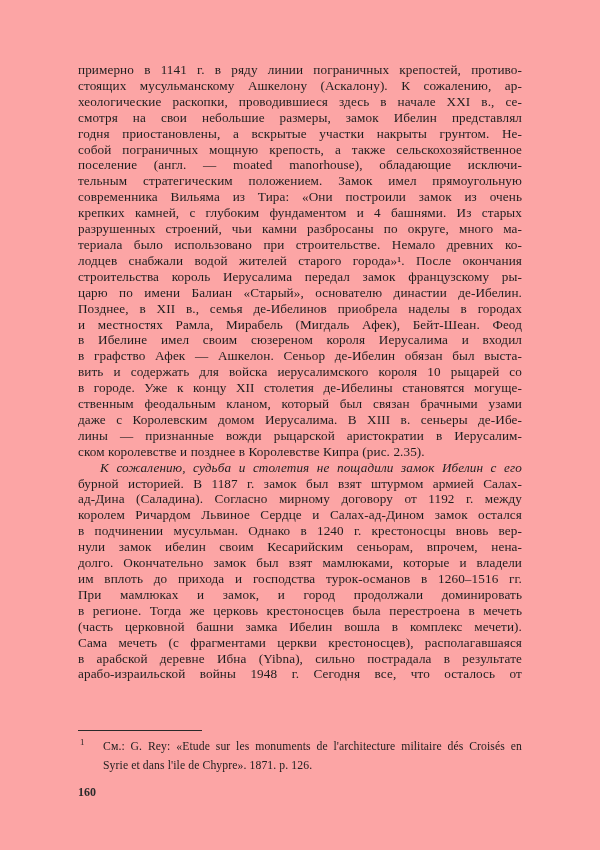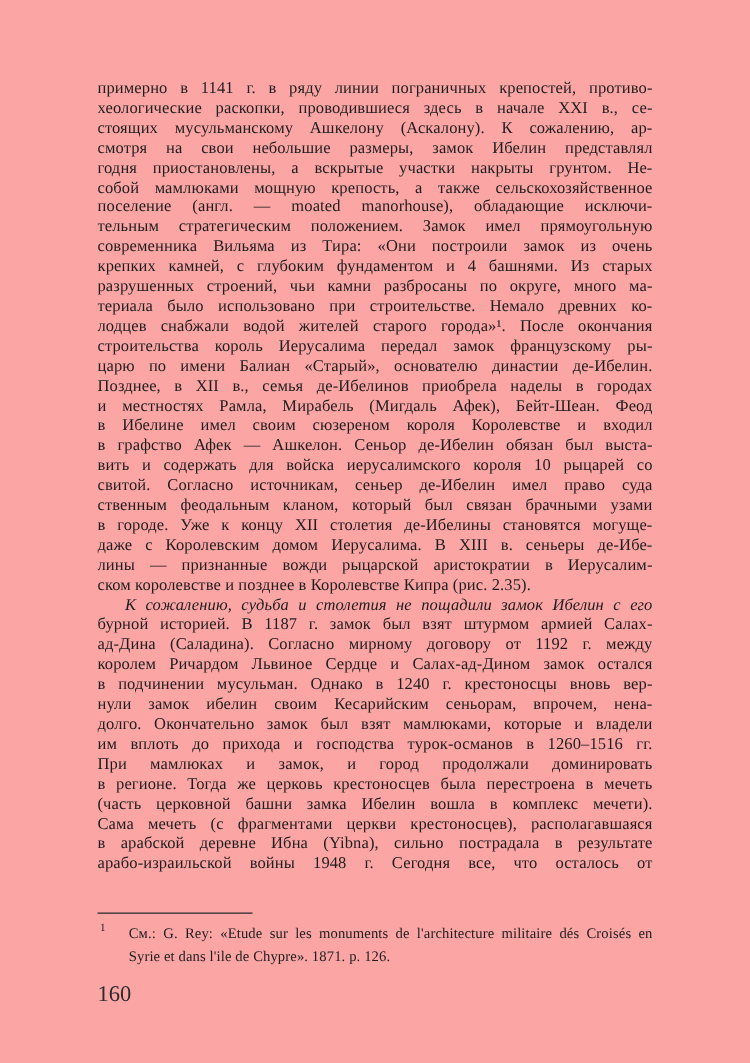--- a/index.html
+++ b/index.html
@@ -65,53 +65,53 @@
     letter-spacing: 0.1px;
     text-align: justify;
     text-align-last: justify;
   }
   .fn-line.para-end { text-align-last: left; }
 
   .page-number {
     position: absolute;
     left: 78px;
     top: 785px;
-    font-size: 18px;
+    font-size: 12px;
     color: #2b2b2b;
+    font-weight: bold;
   }
 </style>
 </head>
 <body>
 
 <div class="page">
 
   <div class="text-block">
       <div class="line">примерно в 1141 г. в ряду линии пограничных крепостей, противо-</div>
+      <div class="line">стоящих мусульманскому Ашкелону (Аскалону). К сожалению, ар-</div>
       <div class="line">хеологические раскопки, проводившиеся здесь в начале XXI в., се-</div>
-      <div class="line">стоящих мусульманскому Ашкелону (Аскалону). К сожалению, ар-</div>
       <div class="line">смотря на свои небольшие размеры, замок Ибелин представлял</div>
       <div class="line">годня приостановлены, а вскрытые участки накрыты грунтом. Не-</div>
-      <div class="line">собой мамлюками мощную крепость, а также сельскохозяйственное</div>
+      <div class="line">собой пограничных мощную крепость, а также сельскохозяйственное</div>
       <div class="line">поселение (англ. — moated manorhouse), обладающие исключи-</div>
       <div class="line">тельным стратегическим положением. Замок имел прямоугольную</div>
       <div class="line">современника Вильяма из Тира: «Они построили замок из очень</div>
       <div class="line">крепких камней, с глубоким фундаментом и 4 башнями. Из старых</div>
       <div class="line">разрушенных строений, чьи камни разбросаны по округе, много ма-</div>
       <div class="line">териала было использовано при строительстве. Немало древних ко-</div>
       <div class="line">лодцев снабжали водой жителей старого города»¹. После окончания</div>
       <div class="line">строительства король Иерусалима передал замок французскому ры-</div>
       <div class="line">царю по имени Балиан «Старый», основателю династии де-Ибелин.</div>
       <div class="line">Позднее, в XII в., семья де-Ибелинов приобрела наделы в городах</div>
       <div class="line">и местностях Рамла, Мирабель (Мигдаль Афек), Бейт-Шеан. Феод</div>
-      <div class="line">в Ибелине имел своим сюзереном короля Королевстве и входил</div>
+      <div class="line">в Ибелине имел своим сюзереном короля Иерусалима и входил</div>
       <div class="line">в графство Афек — Ашкелон. Сеньор де-Ибелин обязан был выста-</div>
       <div class="line">вить и содержать для войска иерусалимского короля 10 рыцарей со</div>
-      <div class="line">свитой. Согласно источникам, сеньер де-Ибелин имел право суда</div>
+      <div class="line">в городе. Уже к концу XII столетия де-Ибелины становятся могуще-</div>
       <div class="line">ственным феодальным кланом, который был связан брачными узами</div>
-      <div class="line">в городе. Уже к концу XII столетия де-Ибелины становятся могуще-</div>
       <div class="line">даже с Королевским домом Иерусалима. В XIII в. сеньеры де-Ибе-</div>
       <div class="line">лины — признанные вожди рыцарской аристократии в Иерусалим-</div>
       <div class="line para-end">ском королевстве и позднее в Королевстве Кипра (рис. 2.35).</div>
       <div class="line indent">К сожалению, судьба и столетия не пощадили замок Ибелин с его</div>
       <div class="line">бурной историей. В 1187 г. замок был взят штурмом армией Салах-</div>
       <div class="line">ад-Дина (Саладина). Согласно мирному договору от 1192 г. между</div>
       <div class="line">королем Ричардом Львиное Сердце и Салах-ад-Дином замок остался</div>
       <div class="line">в подчинении мусульман. Однако в 1240 г. крестоносцы вновь вер-</div>
       <div class="line">нули замок ибелин своим Кесарийским сеньорам, впрочем, нена-</div>
       <div class="line">долго. Окончательно замок был взят мамлюками, которые и владели</div>

